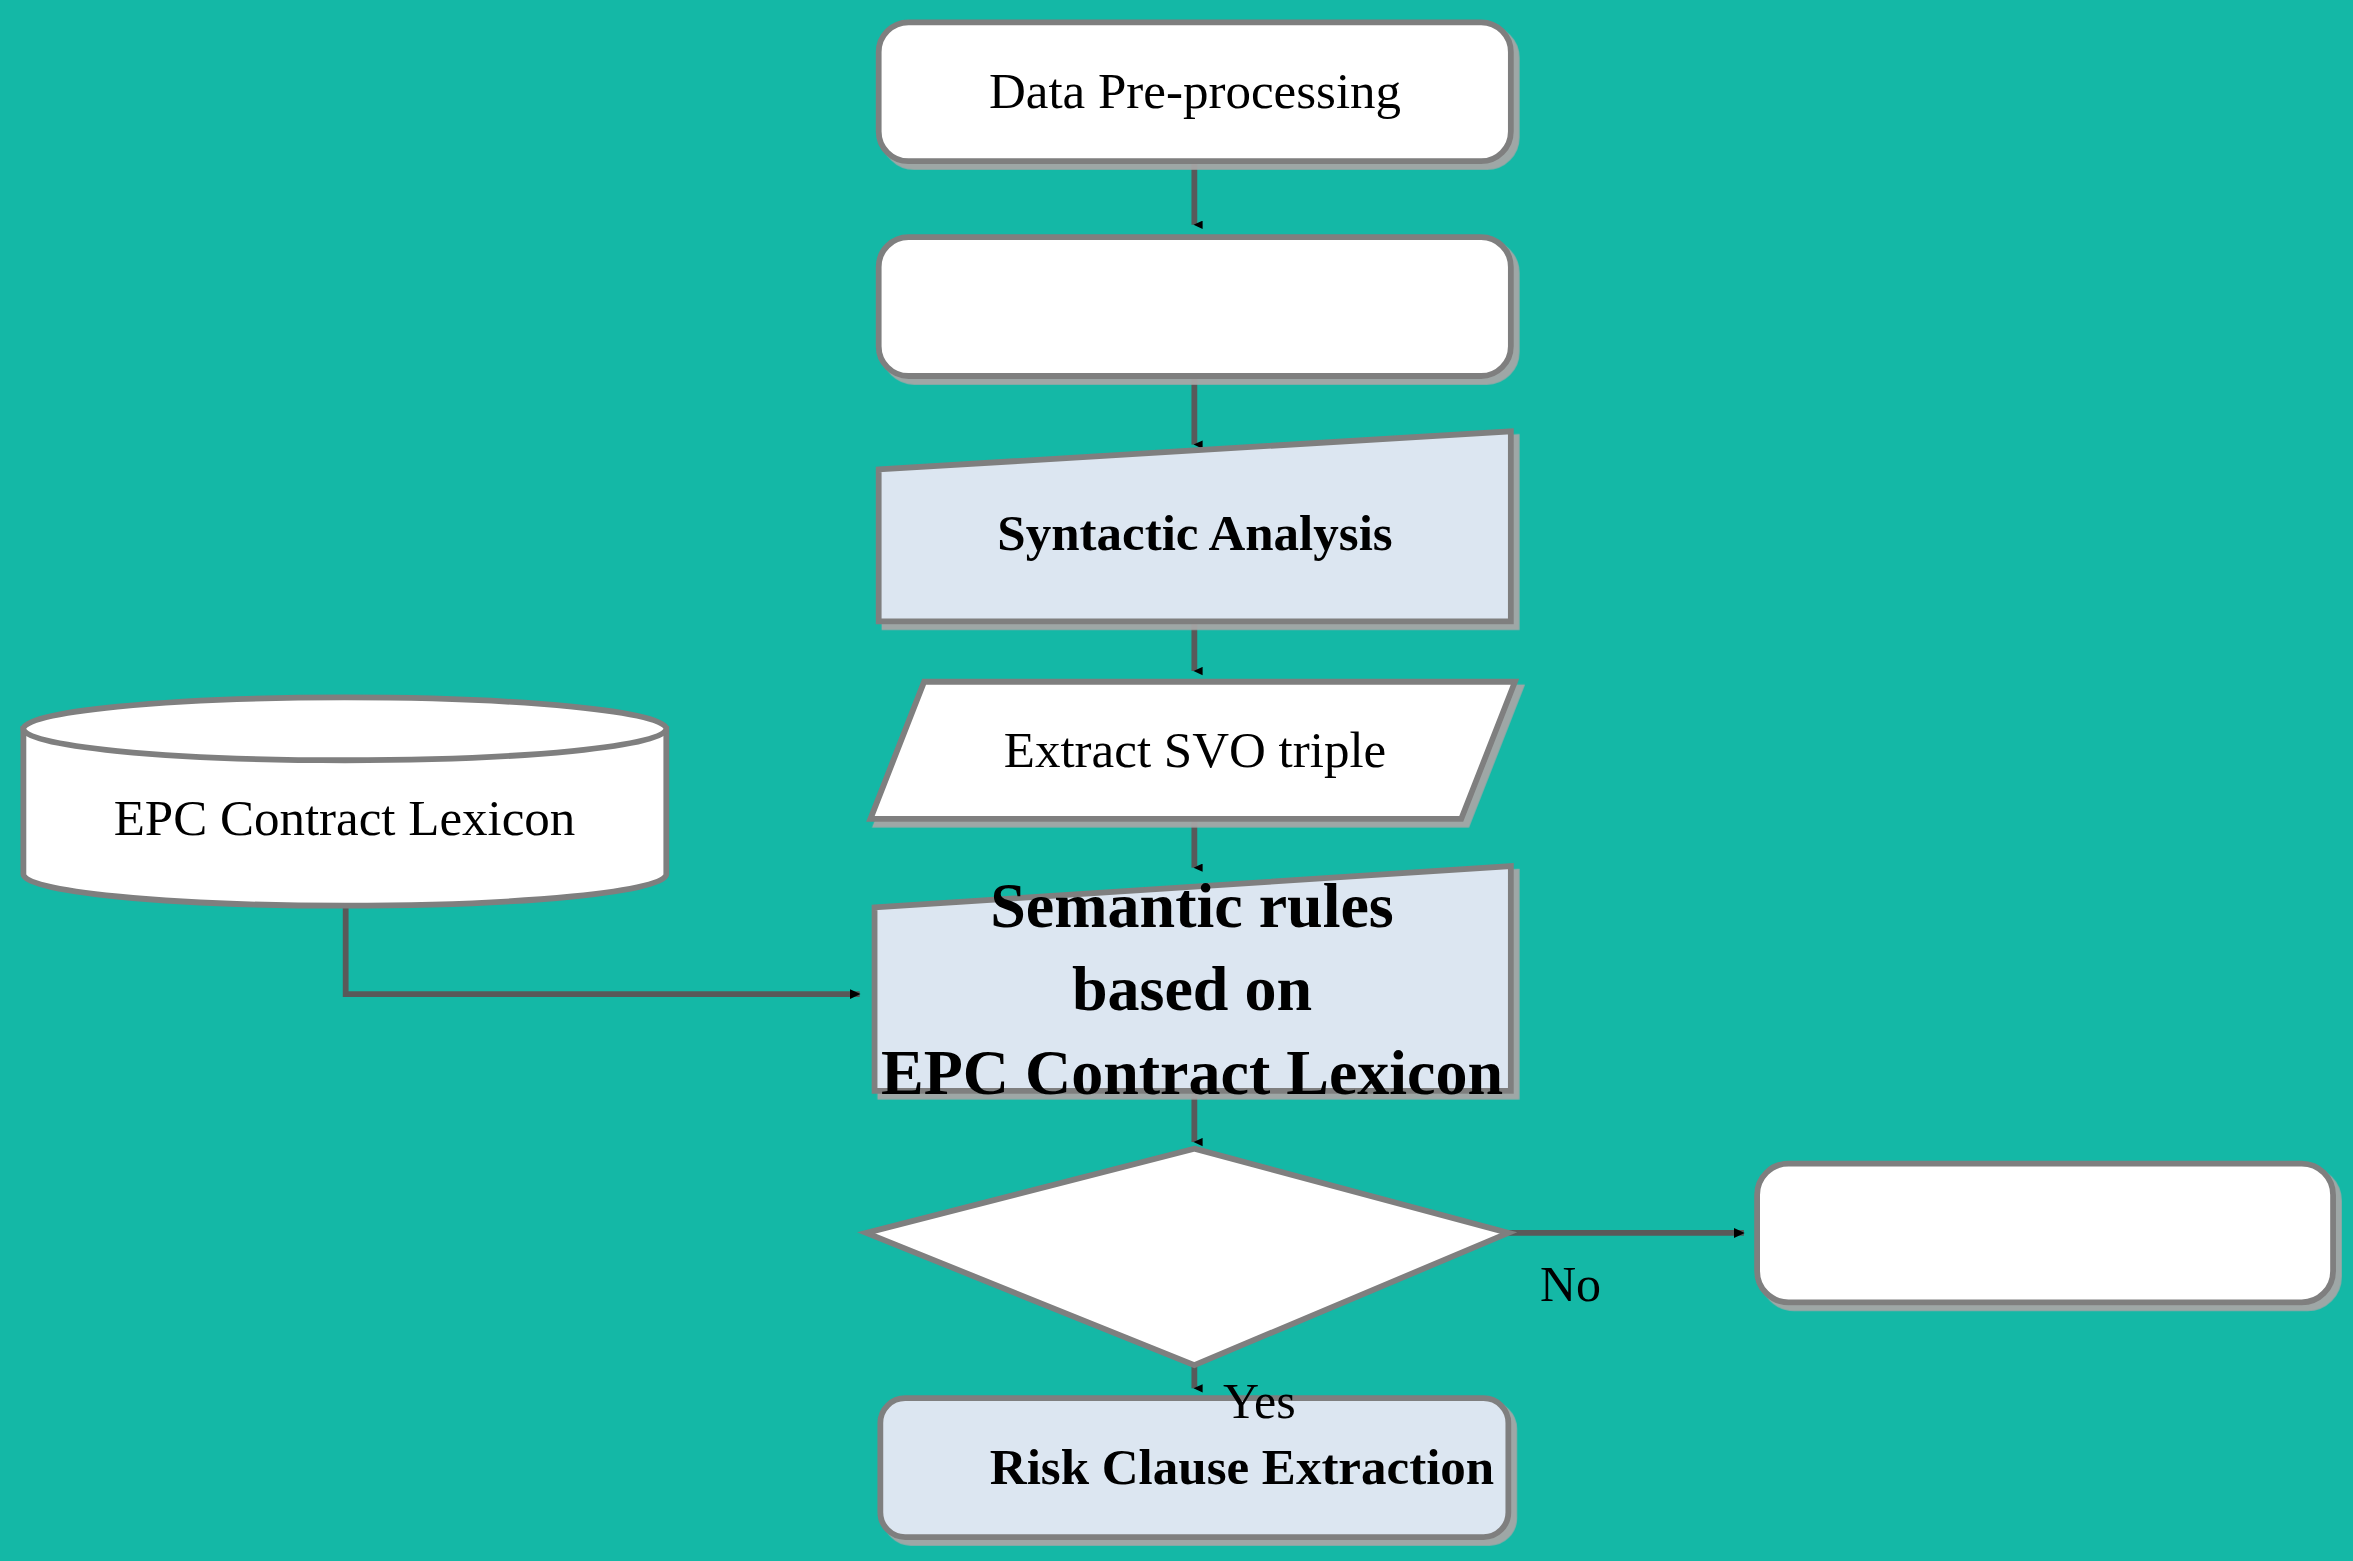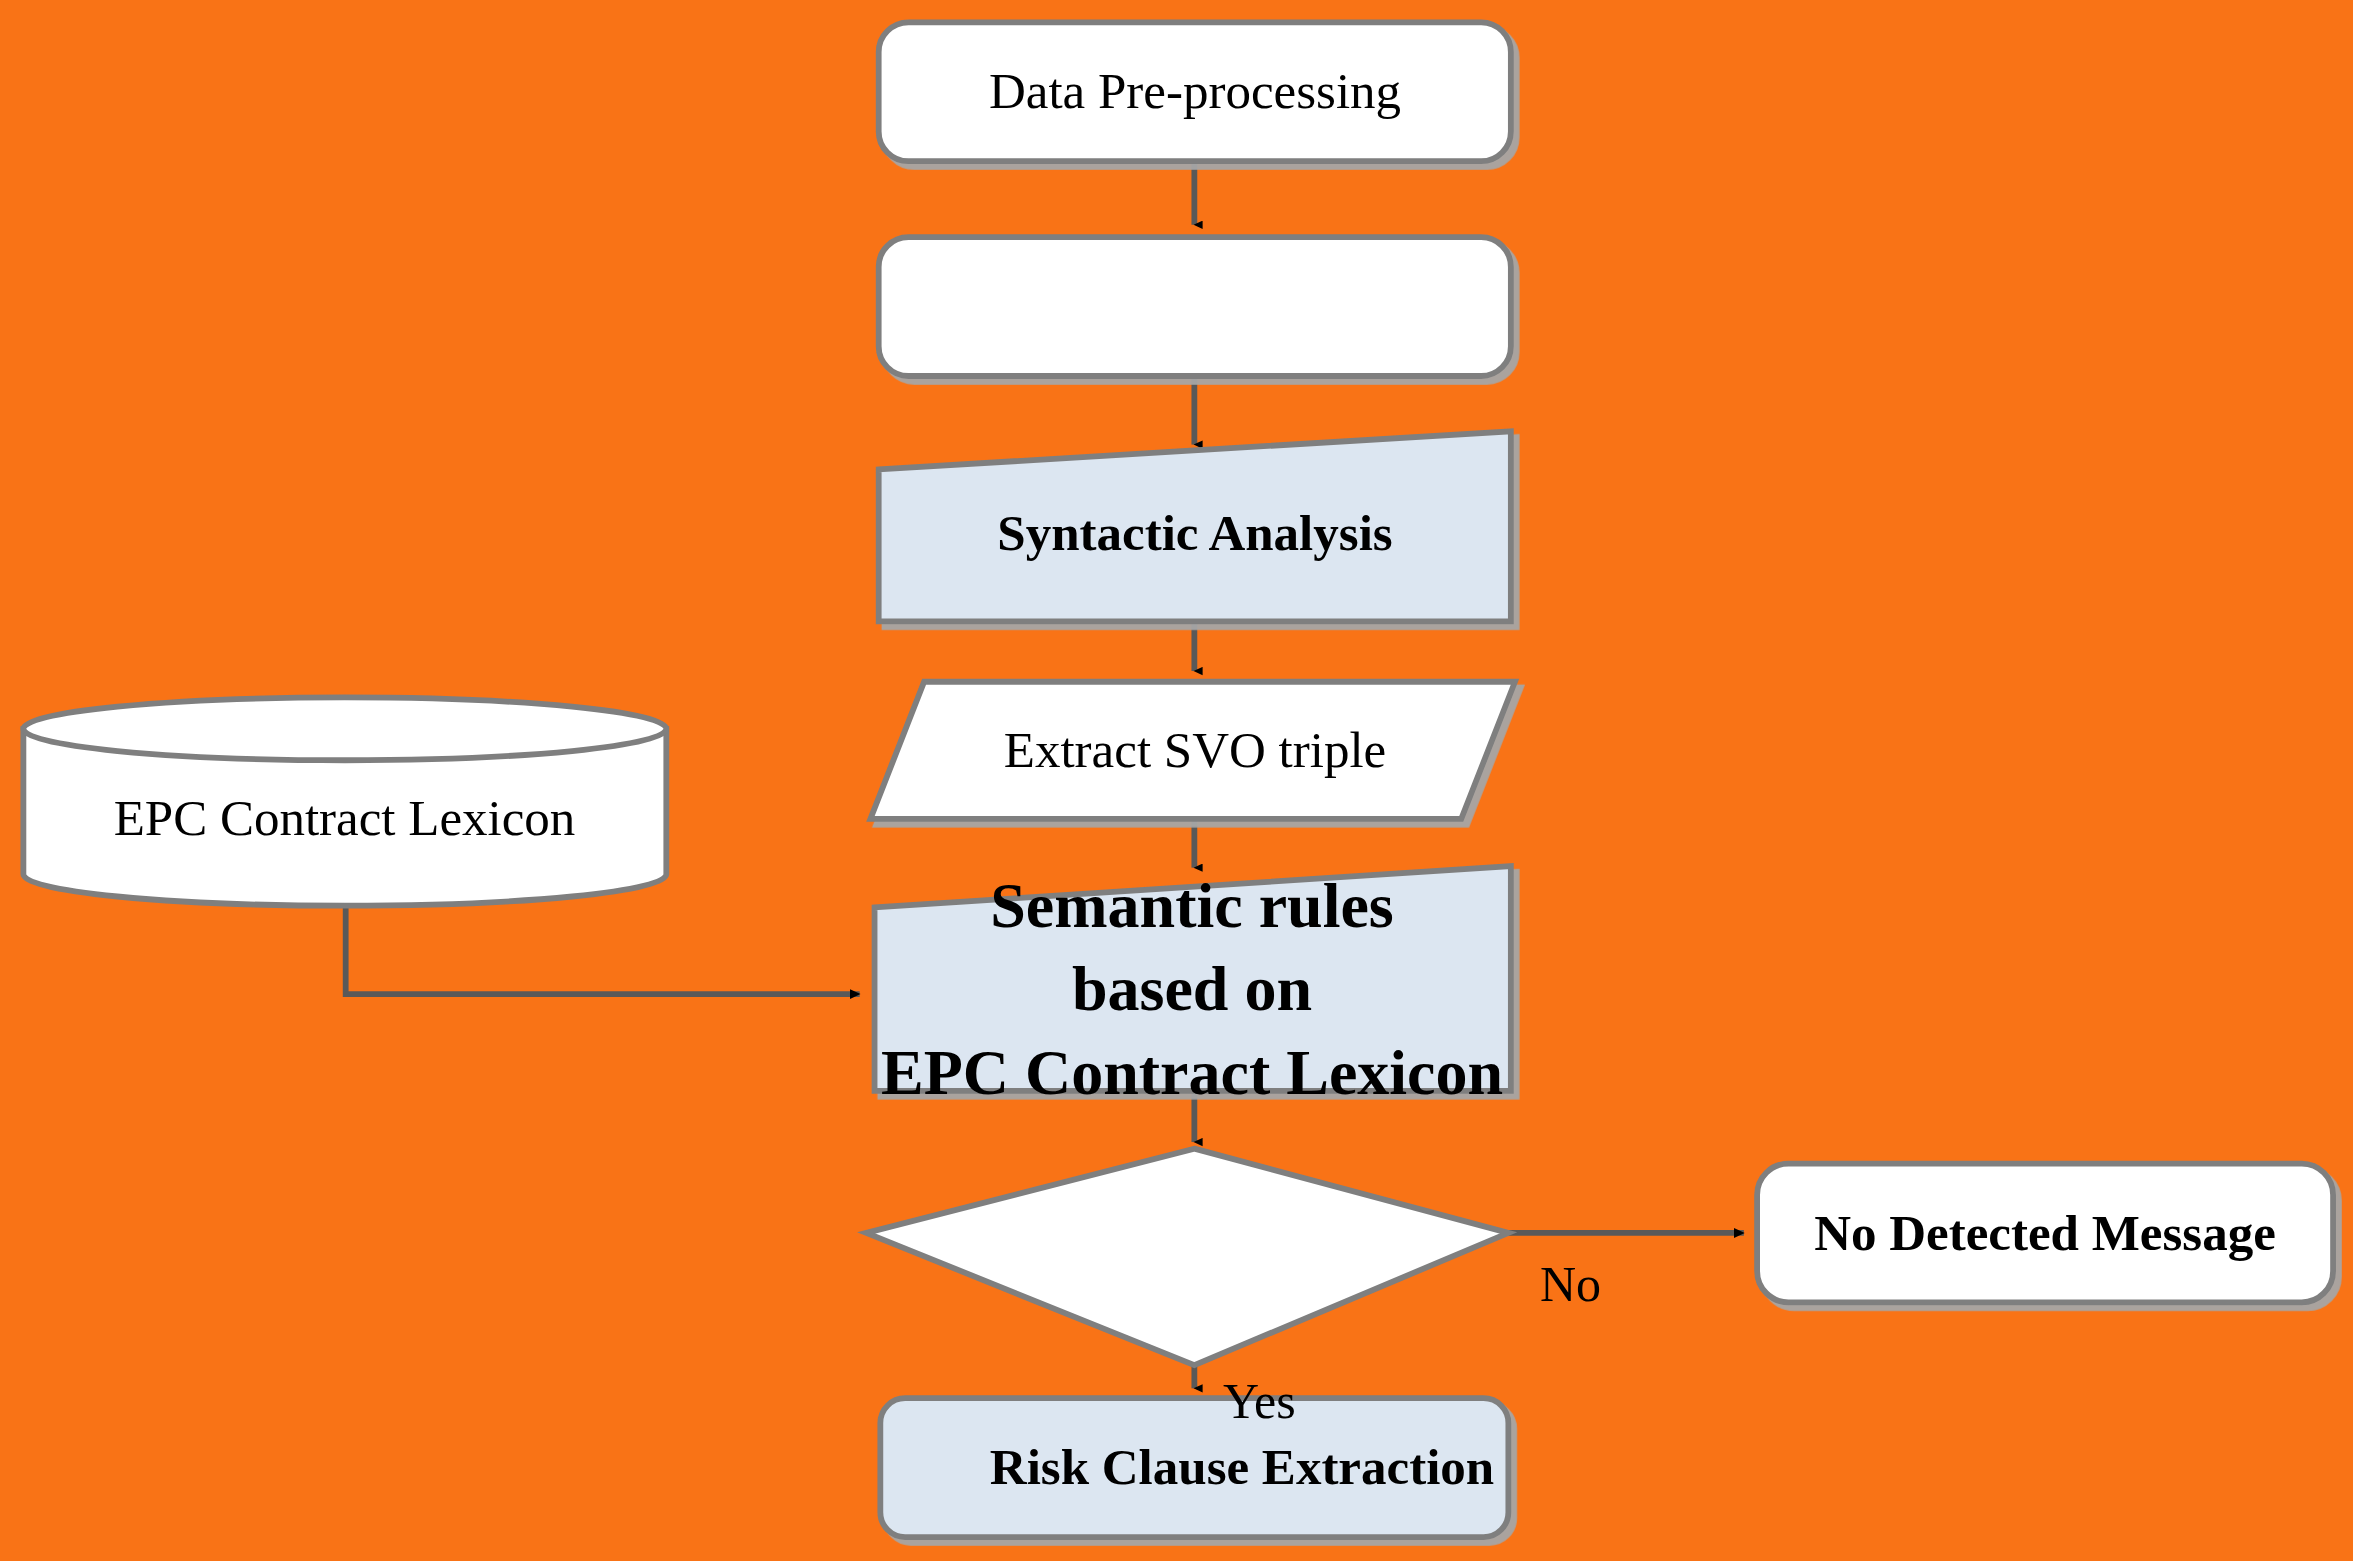--- a/index.html
+++ b/index.html
@@ -5,21 +5,21 @@
 <style>
   html, body {
     margin: 0;
     padding: 0;
     background: #ffffff;
   }
   #canvas {
     position: relative;
     width: 2354px;
     height: 1561px;
-    background: #f97316;
+    background: #14b8a6;
     overflow: hidden;
     font-family: "Liberation Serif", "DejaVu Serif", serif;
   }
   .flow-svg {
     position: absolute;
     left: 0;
     top: 0;
     width: 2354px;
     height: 1561px;
   }
@@ -103,21 +103,20 @@
 
   <div class="node-label lbl-bold" style="left:879px; top:446px; width:632px; height:175px;text-align:right;">Syntactic Analysis</div>
 
   <div class="node-label lbl-plain" style="left:879px; top:682px; width:632px; height:137px;">Extract SVO triple</div>
 
   <div class="node-label lbl-multi3" style="left:874px; top:887px; width:636px; height:204px;">Semantic  rules
 based on
 EPC Contract Lexicon</div>
 
 
-  <div class="node-label lbl-bold" style="left:1757px; top:1164px; width:576px; height:139px;">No Detected Message</div>
 
   <div class="node-label lbl-bold" style="left:928px; top:1398px; width:628px; height:139px;">Risk Clause Extraction</div>
 
   <div class="node-label lbl-plain" style="left:23px; top:760px; width:643px; height:116px;">EPC Contract Lexicon</div>
 
   <div class="edge-label" style="left:1540px; top:1255px;">No</div>
 
   <div class="edge-label" style="left:1223px; top:1372px;">Yes</div>
 
 </div>

